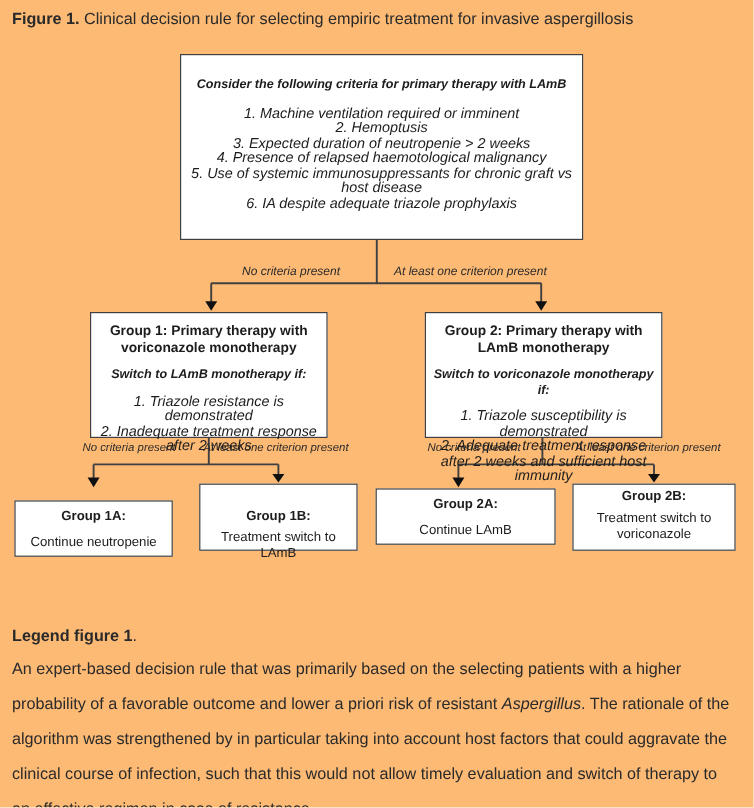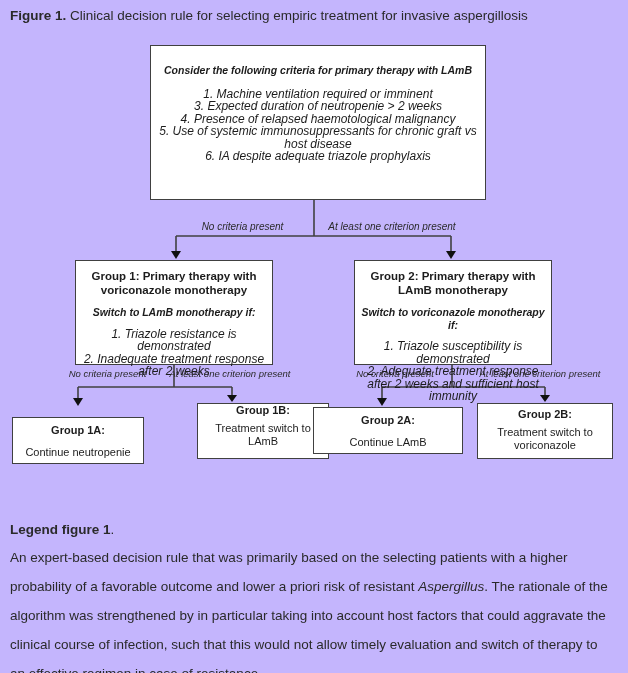--- a/index.html
+++ b/index.html
@@ -1,20 +1,20 @@
 <!DOCTYPE html>
 <html><head>
 <meta charset="utf-8">
 <style>
   html,body { margin:0; padding:0; background:#ffffff; }
   .page {
     position: relative;
     width: 628px;
     height: 673px;
-    background: #c4b5fd;
+    background: #fdba74;
     font-family: "Liberation Sans", sans-serif;
     color: #1f1f1f;
     overflow: hidden;
   }
   .fig-title {
     position: absolute;
     left: 10px; top: 8px;
     font-size: 13.5px;
     color: #2a2a2a;
     white-space: nowrap;
@@ -43,21 +43,21 @@
   .grp-box   { width:198px; height:105px; top:260px; padding: 9px 5px 0 5px; }
   .grp1      { left:75px; }
   .grp2      { left:354px; }
   .grp-box .box-sub { margin-top: 9px; }
   .grp-box .crit-list { margin-top: 9px; }
 
   .leaf-box  { padding: 6px 4px 0 4px; }
   .leaf-box .leaf-title { font-weight: bold; font-size: 11px; line-height: 13px; }
   .leaf-box .leaf-body  { font-weight: normal; font-size: 11px; line-height: 13px; margin-top: 9px; }
   .leaf-1a { left:12px;  top:417px; width:132px; height:47px; }
-  .leaf-1b { left:166px; top:403px; width:132px; height:56px; padding-top:0;margin-left:31px; }
+  .leaf-1b { left:166px; top:403px; width:132px; height:56px; padding-top:20px; }
   .leaf-1b .leaf-body, .leaf-2b .leaf-body { margin-top: 5px; }
   .leaf-2a { left:313px; top:407px; width:150px; height:47px; }
   .leaf-2b { left:477px; top:403px; width:136px; height:56px; padding-top:4px; }
 
   .branch-label {
     position: absolute;
     font-style: italic;
     font-size: 10px;
     color: #2a2a2a;
     text-align: center;
@@ -118,20 +118,21 @@
     <path d="M382,387 V399" stroke="#404040" stroke-width="1.6" fill="none"></path>
     <path d="M545,387 V396" stroke="#404040" stroke-width="1.6" fill="none"></path>
     <polygon points="377,398 387,398 382,406" fill="#101010"></polygon>
     <polygon points="540,395 550,395 545,402" fill="#101010"></polygon>
   </svg>
 
   <div class="box top-box">
     <div class="box-sub">Consider the following criteria for primary therapy with LAmB</div>
     <div class="crit-list">
       <div>1. Machine ventilation required or imminent</div>
+      <div>2. Hemoptusis</div>
       <div>3. Expected duration of neutropenie &gt; 2 weeks</div>
       <div>4. Presence of relapsed haemotological malignancy</div>
       <div>5. Use of systemic immunosuppressants for chronic graft vs host disease</div>
       <div>6. IA despite adequate triazole prophylaxis</div>
     </div>
   </div>
 
   <div class="branch-label lvl1-left">No criteria present</div>
   <div class="branch-label lvl1-right">At least one criterion present</div>
 

